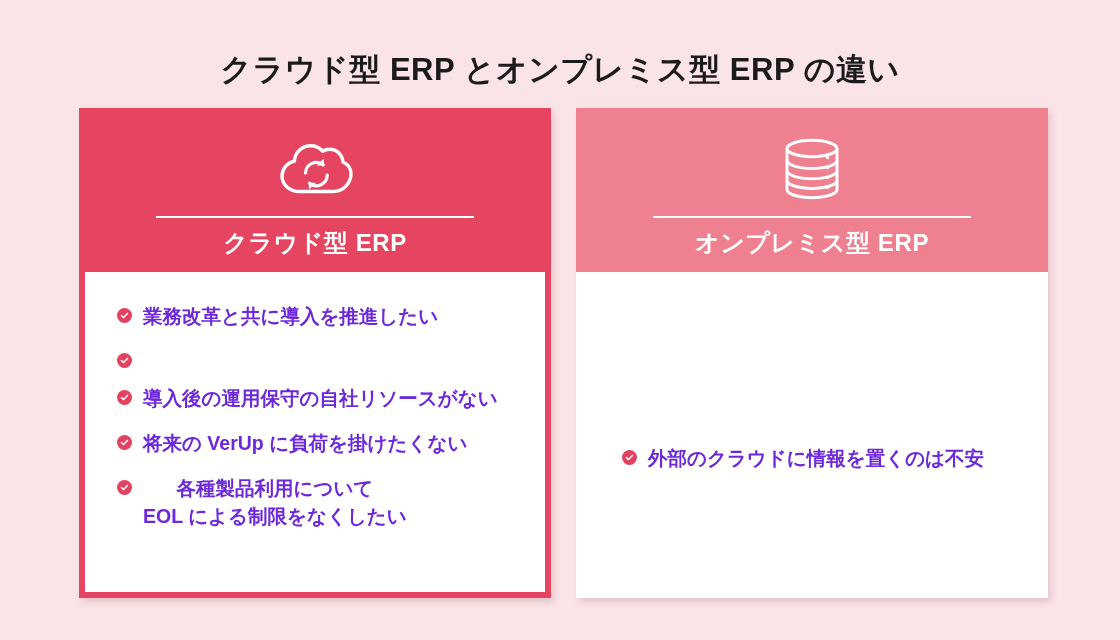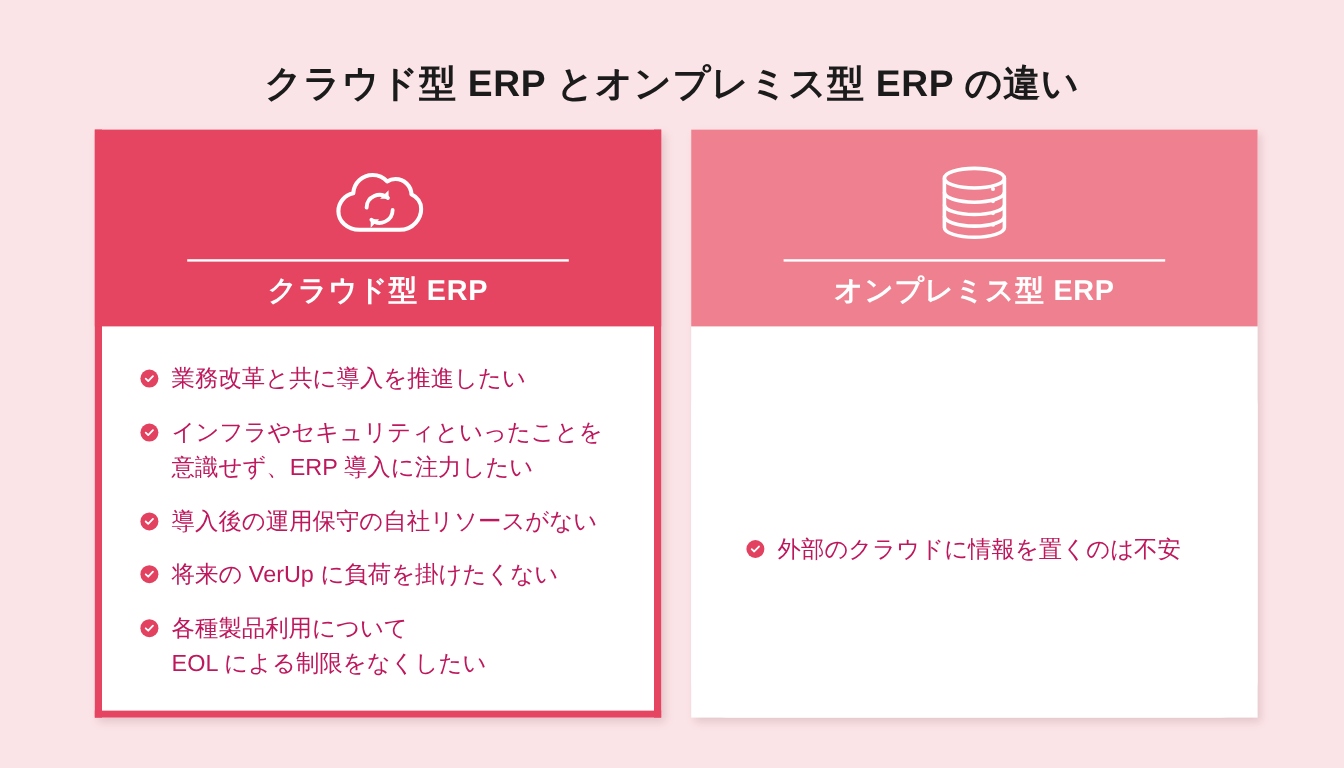--- a/index.html
+++ b/index.html
@@ -157,23 +157,24 @@
     align-items: center;
     justify-content: center;
   }
   .check-icon svg {
     display: block;
   }
 
   .feature-text {
     font-size: 19.5px;
     line-height: 1.48;
-    color: #be185d;
-    font-weight: 400;
+    color: #6d28d9;
+    font-weight: 700;
     white-space: pre-line;
+    text-align: center;
   }
   .card--onprem .feature-text {
     font-size: 19.5px;
   }
 </style>
 </head>
 <body>
 
 <div class="page">
 
@@ -209,22 +210,20 @@
           </span>
           <span class="feature-text">業務改革と共に導入を推進したい</span>
         </li>
 
         <li>
           <span class="check-icon">
             <svg width="9" height="9" viewBox="0 0 10 10" aria-hidden="true">
               <path d="M1.6 5.1 L3.9 7.3 L8.3 2.7" stroke="#ffffff" stroke-width="1.7" fill="none" stroke-linecap="round" stroke-linejoin="round"></path>
             </svg>
           </span>
-          <span class="feature-text">インフラやセキュリティといったことを
-意識せず、ERP 導入に注力したい</span>
         </li>
 
         <li>
           <span class="check-icon">
             <svg width="9" height="9" viewBox="0 0 10 10" aria-hidden="true">
               <path d="M1.6 5.1 L3.9 7.3 L8.3 2.7" stroke="#ffffff" stroke-width="1.7" fill="none" stroke-linecap="round" stroke-linejoin="round"></path>
             </svg>
           </span>
           <span class="feature-text">導入後の運用保守の自社リソースがない</span>
         </li>

